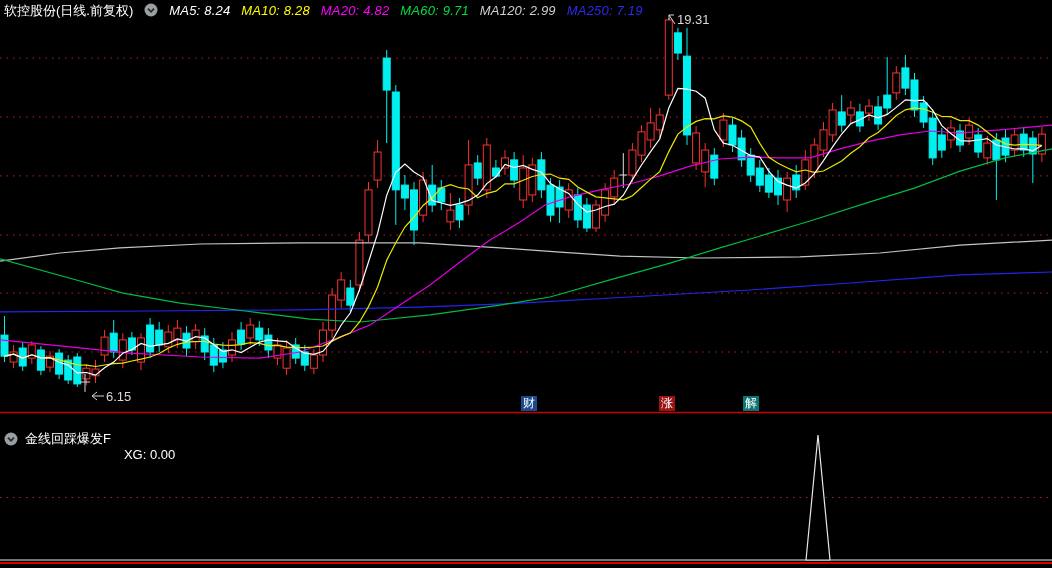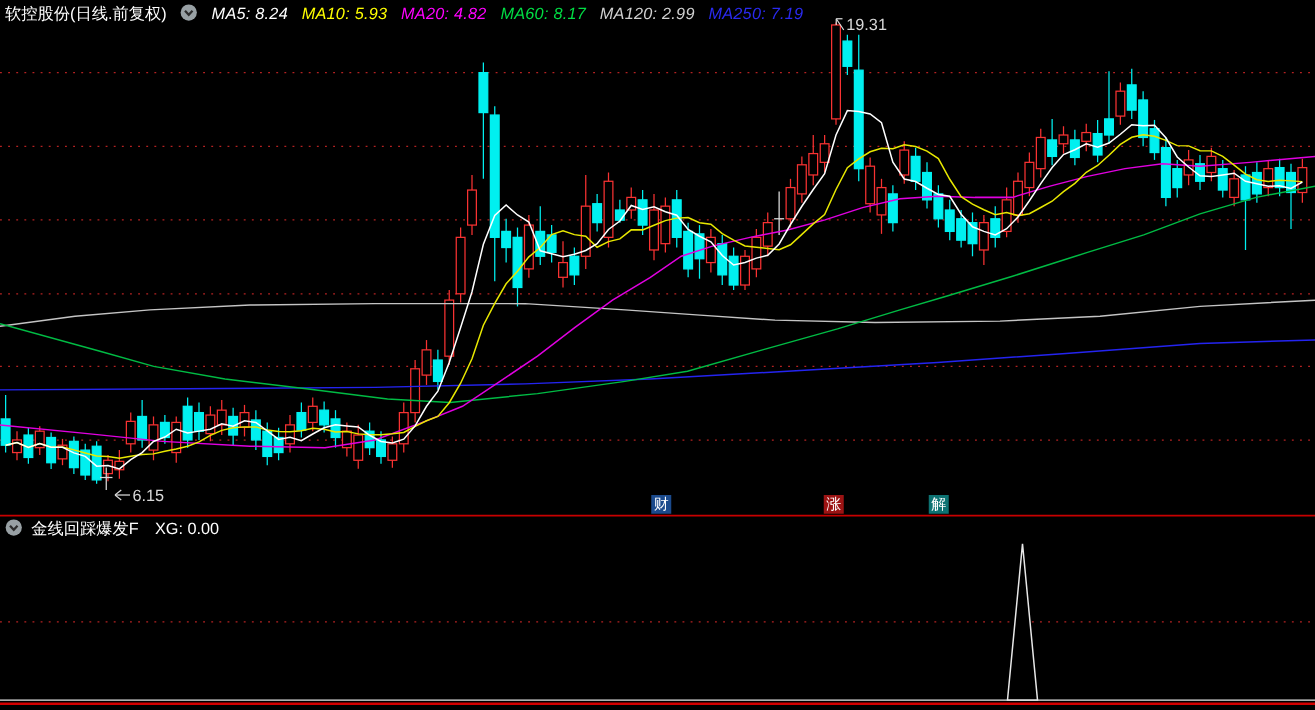--- a/index.html
+++ b/index.html
@@ -4,23 +4,23 @@
 <style>
   html,body{margin:0;padding:0;background:#000;}
   #app{position:relative;width:1052px;height:568px;background:#000;overflow:hidden;
        font-family:"Liberation Sans",sans-serif;}
   #chart-svg{position:absolute;left:0;top:0;z-index:1;}
   .topbar{position:absolute;top:3px;left:4px;display:flex;gap:11px;
           font-size:13px;line-height:16px;z-index:2;white-space:nowrap;}
   .title{color:#ffffff;}
   .collapse-icon{display:inline-flex;width:14px;height:14px;cursor:pointer;}
   .ma{letter-spacing:0.2px;font-style:italic;}
-  .subheader{position:absolute;top:415px;left:4px;display:flex;align-items:flex-start;gap:7px;
+  .subheader{position:absolute;top:415px;left:4px;display:flex;align-items:center;gap:7px;
              font-size:13px;line-height:16px;color:#ffffff;z-index:2;white-space:nowrap;}
-  .subheader .val{margin-left:6px;}
+  .subheader .val{margin-left:6px;margin-top:32px;}
   .wmc{position:absolute;width:16px;height:15px;z-index:2;color:#ffffff;font-size:12px;
        line-height:15px;text-align:center;}
 </style>
 </head>
 <body>
 
 <div id="app">
 
   <svg id="chart-svg" width="1052" height="568">
       <line x1="0" x2="1052" y1="58.1" y2="58.1" stroke="#b42222" stroke-width="1" stroke-dasharray="1.5 5"></line>
@@ -284,23 +284,23 @@
 
   <div class="topbar">
     <span class="title">软控股份(日线.前复权)</span>
     <span class="collapse-icon">
       <svg width="14" height="14" viewBox="0 0 14 14">
         <circle cx="7" cy="7" r="6.5" fill="#98a0a4"></circle>
         <path d="M4 5.6 L7 8.8 L10 5.6" fill="none" stroke="#2c2c2c" stroke-width="1.8"></path>
       </svg>
     </span>
     <span class="ma" style="color: rgb(255, 255, 255);">MA5: 8.24</span>
-    <span class="ma" style="color: rgb(255, 255, 0);">MA10: 5.93</span>
+    <span class="ma" style="color: rgb(255, 255, 0);">MA10: 8.28</span>
     <span class="ma" style="color: rgb(255, 0, 255);">MA20: 4.82</span>
-    <span class="ma" style="color: rgb(0, 221, 68);">MA60: 8.17</span>
+    <span class="ma" style="color: rgb(0, 221, 68);">MA60: 9.71</span>
     <span class="ma" style="color: rgb(208, 208, 208);">MA120: 2.99</span>
     <span class="ma" style="color: rgb(42, 42, 240);">MA250: 7.19</span>
   </div>
 
   <span class="wmc" style="background: rgb(27, 74, 140); left: 521px; top: 396px;">财</span>
   <span class="wmc" style="background: rgb(155, 19, 19); left: 659px; top: 396px;">涨</span>
   <span class="wmc" style="background: rgb(13, 114, 114); left: 743px; top: 396px;">解</span>
 
   <div class="subheader">
     <span class="collapse-icon">

